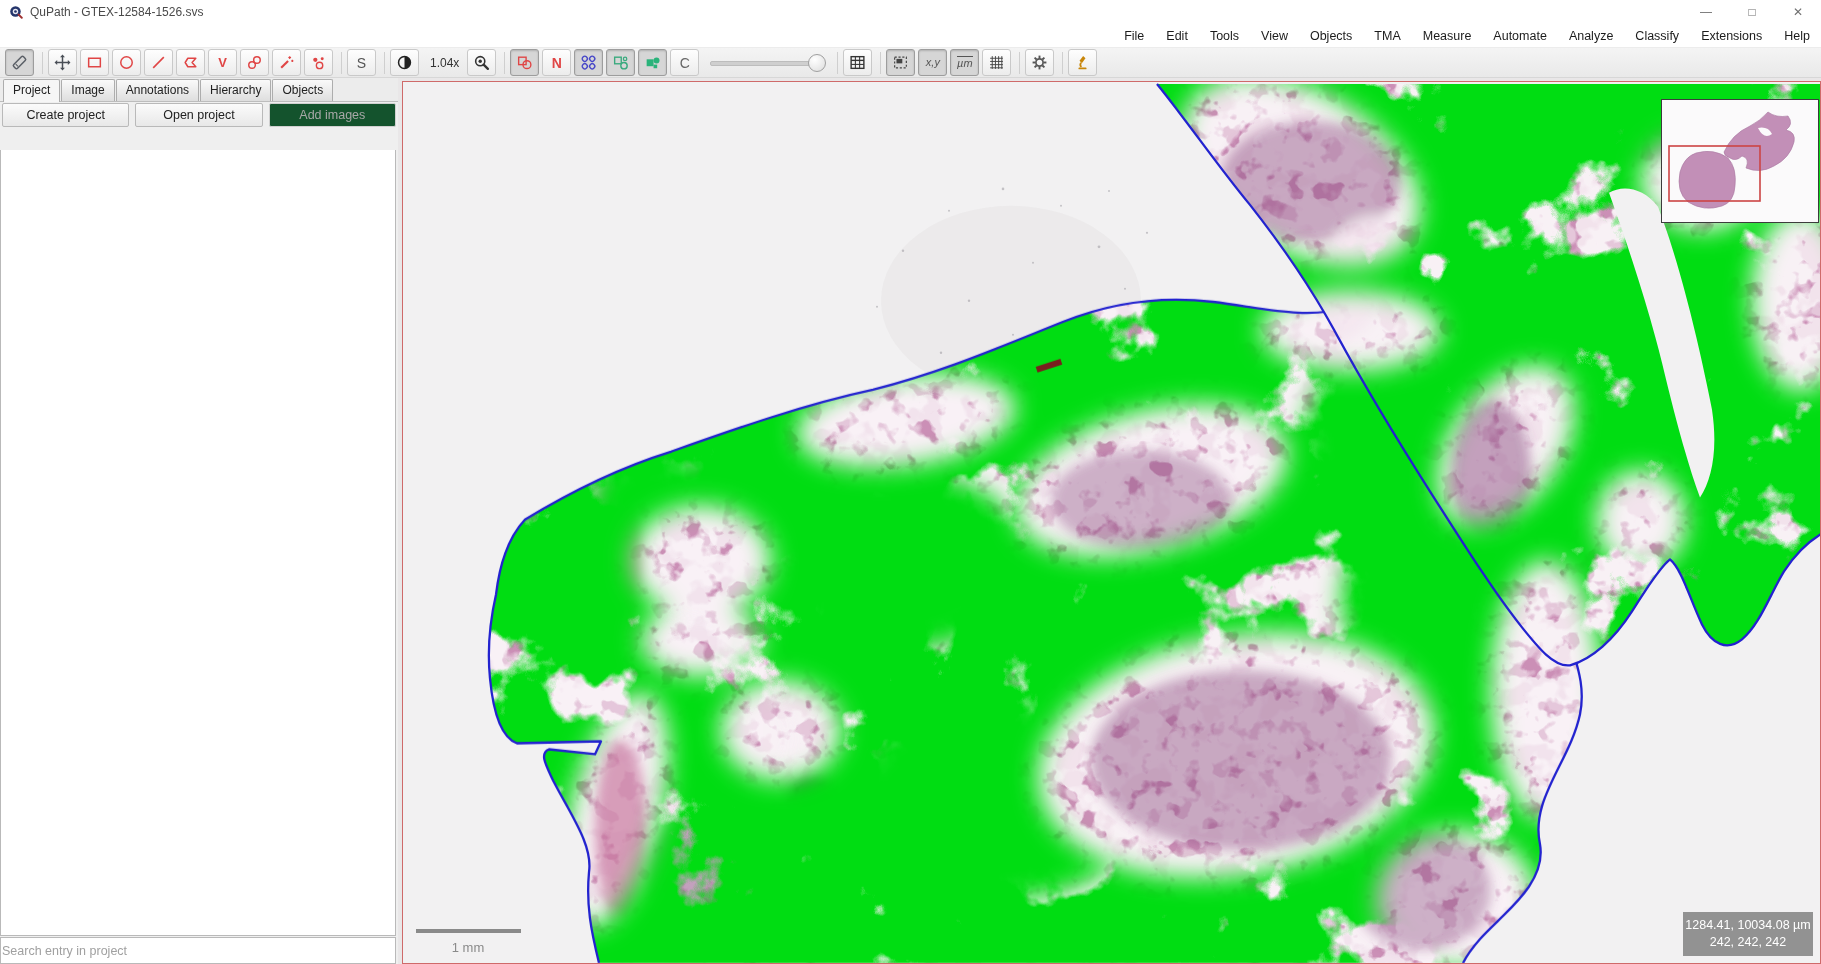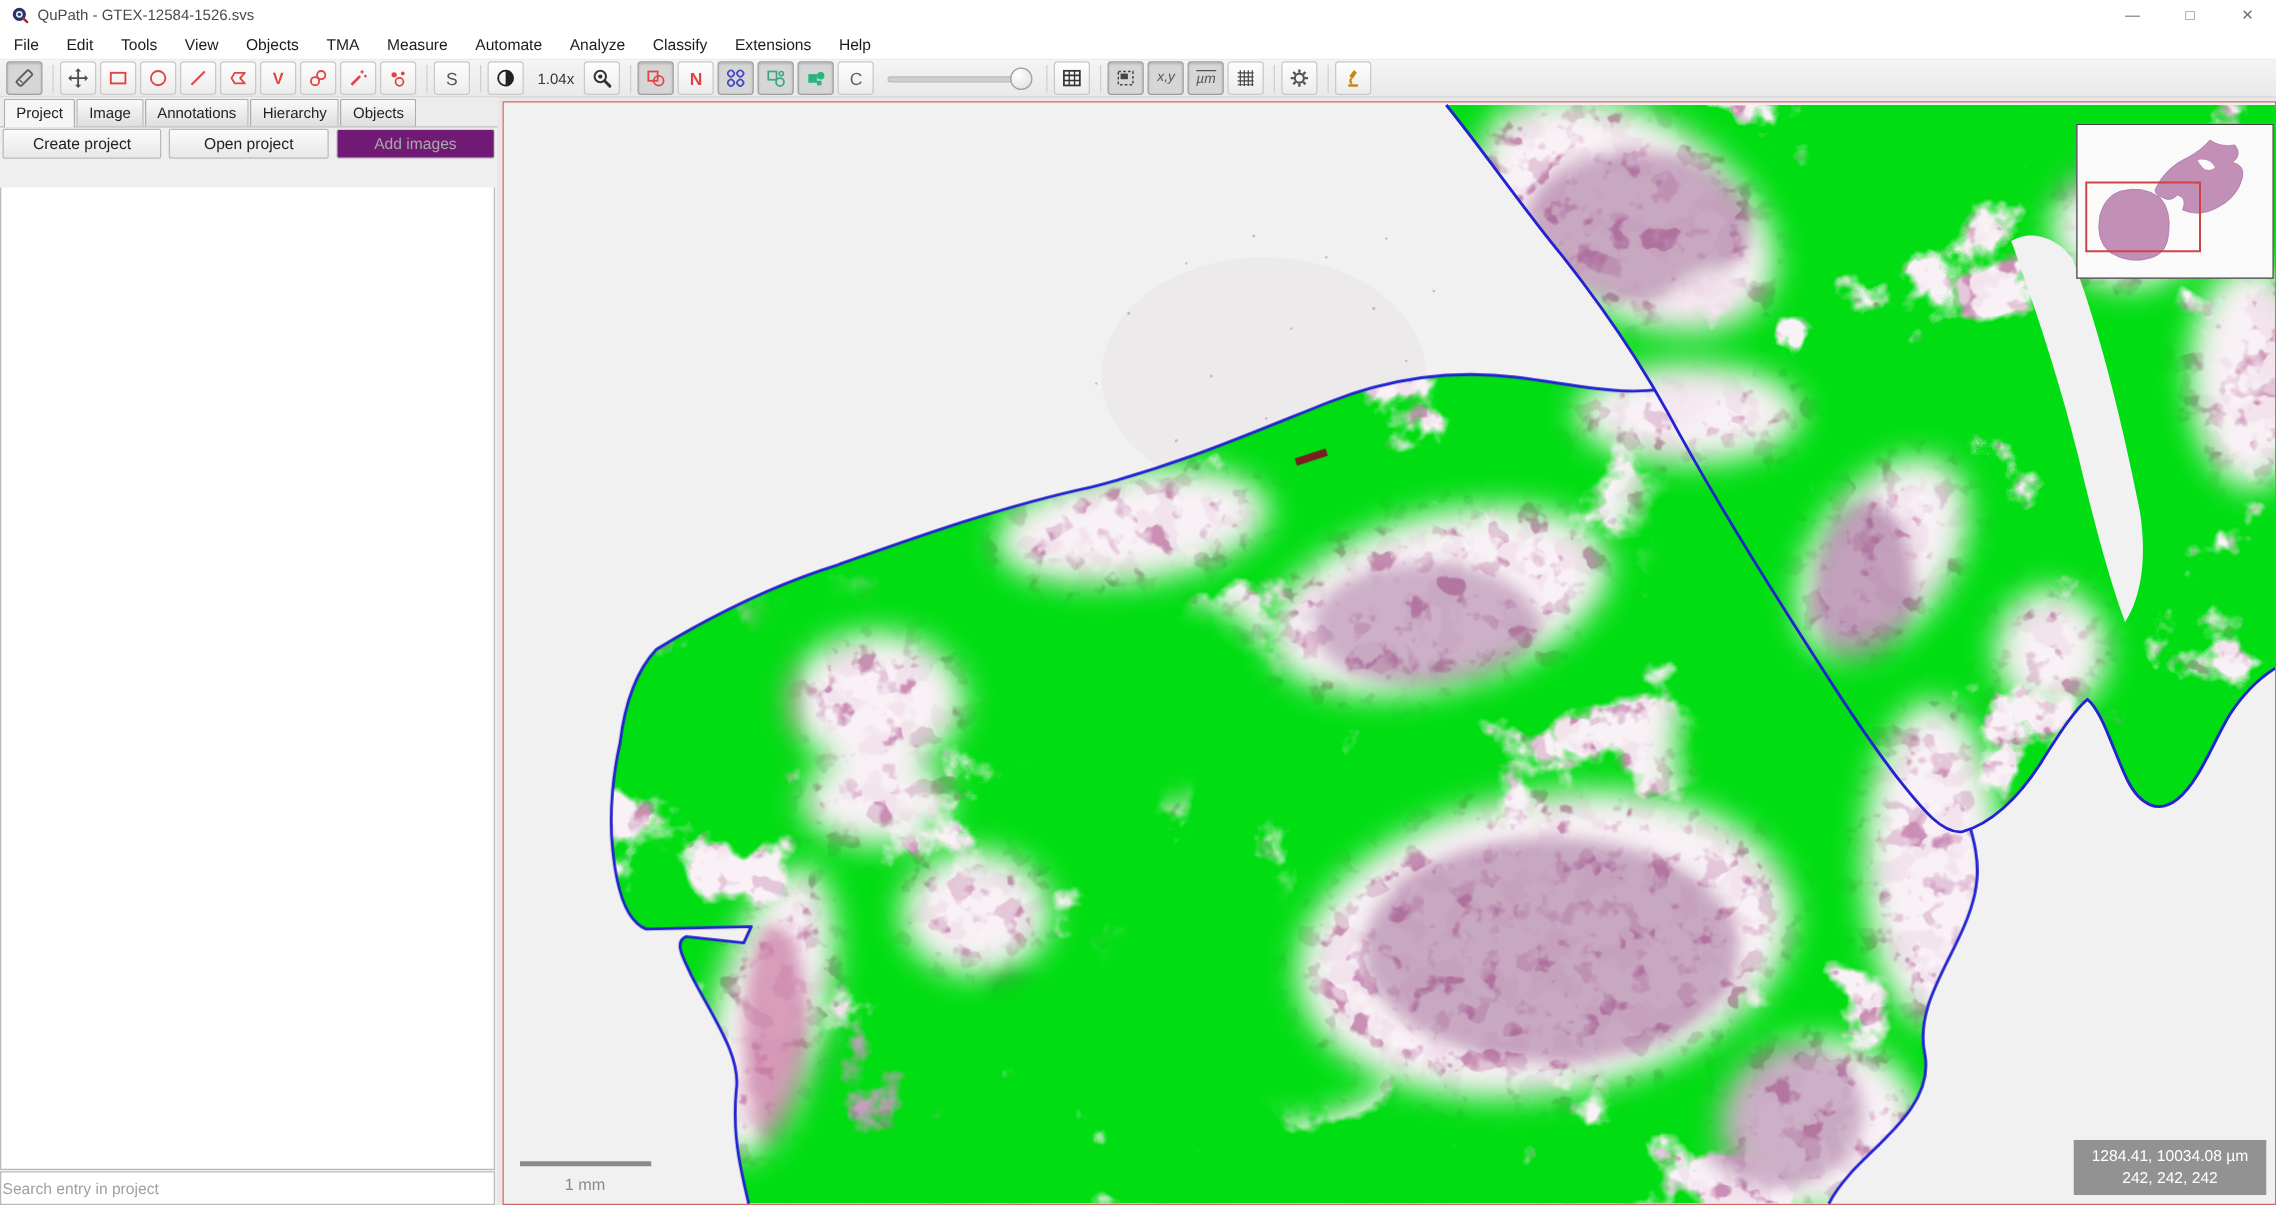--- a/index.html
+++ b/index.html
@@ -4,21 +4,21 @@
 <style>
   html,body{margin:0;padding:0;width:1821px;height:964px;overflow:hidden;
     font-family:"Liberation Sans","DejaVu Sans",sans-serif;background:#e9e7e8;}
   .titlebar{position:absolute;left:0;top:0;width:1821px;height:24px;background:#ffffff;
     display:flex;align-items:center;font-size:12px;color:#4a4a4a;}
   .app-icon{width:14px;height:14px;margin:0 7px 0 9px;}
   .win-controls{margin-left:auto;display:flex;align-items:center;height:100%;}
   .win-btn{width:46px;height:100%;display:flex;align-items:center;justify-content:center;
     color:#707070;font-size:12px;}
   .menubar{position:absolute;left:0;top:24px;width:1821px;height:23px;background:#ffffff;
-    display:flex;align-items:center;font-size:12.5px;color:#1c1c1c;border-bottom:1px solid #ececec;}
+    display:flex;align-items:center;font-size:12.5px;color:#1c1c1c;border-bottom:1px solid #ececec;justify-content:flex-end;}
   .menu-item{padding:0 11px;height:100%;display:flex;align-items:center;cursor:default;}
   .toolbar{position:absolute;left:0;top:48px;width:1821px;height:30px;
     background:linear-gradient(#f4f4f4,#e9e9e9);border-bottom:1px solid #d7d7d7;
     display:flex;align-items:center;padding-left:5px;box-sizing:border-box;}
   .tbtn{width:27px;height:25px;border:1px solid #c9c9c9;border-radius:3px;
     background:linear-gradient(#fefefe,#ececec);display:flex;align-items:center;justify-content:center;
     margin-right:3px;flex:none;}
   .tbtn.pressed{background:#d6d6d6;border-color:#9d9d9d;box-shadow:inset 0 1px 2px rgba(0,0,0,.18);}
   .tsep{width:1px;height:22px;background:#cfcfcf;margin:0 5px;flex:none;}
   .tlabel{font-size:12px;color:#333;margin:0 8px;flex:none;}
@@ -30,38 +30,38 @@
     background:radial-gradient(circle at 35% 30%,#ffffff,#dcdcdc);border:1px solid #9f9f9f;}
   .sidebar{position:absolute;left:0;top:78px;width:398px;bottom:0;background:#efefef;}
   .tabs{display:flex;height:23px;align-items:flex-end;padding-left:3px;background:#ececec;
     border-bottom:1px solid #bdbdbd;}
   .tab{font-size:12px;color:#222;padding:3px 9px 4px 9px;border:1px solid #adadad;border-bottom:none;
     background:linear-gradient(#fafafa,#dedede);margin-right:1px;border-radius:2px 2px 0 0;}
   .tab.active{background:#f6f6f6;position:relative;top:1px;padding-bottom:5px;}
   .actions{display:flex;height:24px;padding:1px 2px;gap:6px;}
   .pbtn{flex:1;font-size:12.5px;color:#222;border:1px solid #b9b9b9;border-radius:2px;
     background:linear-gradient(#fbfbfb,#e8e8e8);display:flex;align-items:center;justify-content:center;}
-  .pbtn.disabled{color:#a8a8a8;border-color:#d0d0d0;background:#701a75;}
+  .pbtn.disabled{color:#a8a8a8;border-color:#d0d0d0;background:#14532d;}
   .list-header{height:22px;border:1px solid #bdbdbd;border-left:none;border-right:none;
     background:linear-gradient(#f6f6f6,#e6e6e6);font-size:12.5px;color:#111;
     display:flex;align-items:center;padding-left:7px;}
   .image-list{position:absolute;left:0;right:2px;top:72px;bottom:28px;background:#ffffff;
     border:1px solid #b9b9b9;border-top:none;box-sizing:border-box;}
   .search-row{position:absolute;left:0;right:2px;bottom:0;height:27px;}
   .search-row input{width:100%;height:100%;box-sizing:border-box;border:1px solid #b9b9b9;
     padding:0 1px;font-size:12.5px;font-family:inherit;color:#333;outline:none;}
   .search-row input::placeholder{color:#a0a0a0;}
   .viewer{position:absolute;left:402px;top:81px;width:1417px;height:881px;
     border:1.5px solid #cf6a6a;background:#f2f1f2;}
   .viewer svg.scene{position:absolute;left:0;top:0;width:100%;height:100%;}
   .overview{position:absolute;left:1258px;top:17px;width:156px;height:122px;background:#fbfafb;
     border:1px solid #3c3c3c;}
   .overview svg{position:absolute;inset:0;width:100%;height:100%;}
   .loc-overlay{position:absolute;right:7px;bottom:7px;background:rgba(125,125,125,.82);
-    color:#ffffff;font-size:12.5px;line-height:17px;text-align:center;padding:5px 12px;min-width:130px;}
+    color:#ffffff;font-size:12.5px;line-height:17px;text-align:center;padding:5px 0;min-width:130px;}
   .itxt{font-size:11px;color:#555;font-style:italic;line-height:1;}
   .um{border-top:1.5px solid #555;padding-top:1px;}
 </style>
 </head>
 <body>
 
 <div class="titlebar">
   <svg class="app-icon" viewBox="0 0 16 16">
     <circle cx="7.4" cy="7.4" r="6" fill="#24356b"></circle>
     <circle cx="7.4" cy="7.4" r="3.1" fill="#e8e8f2"></circle>

